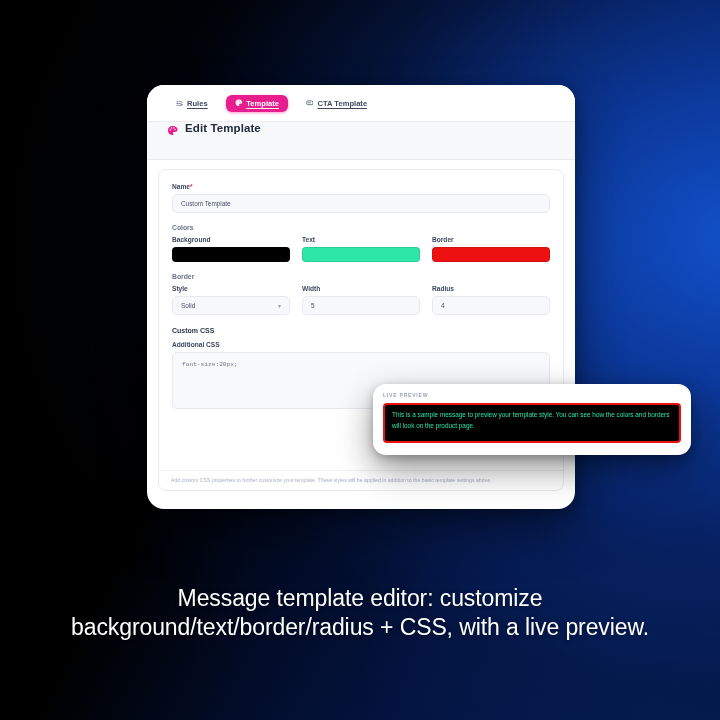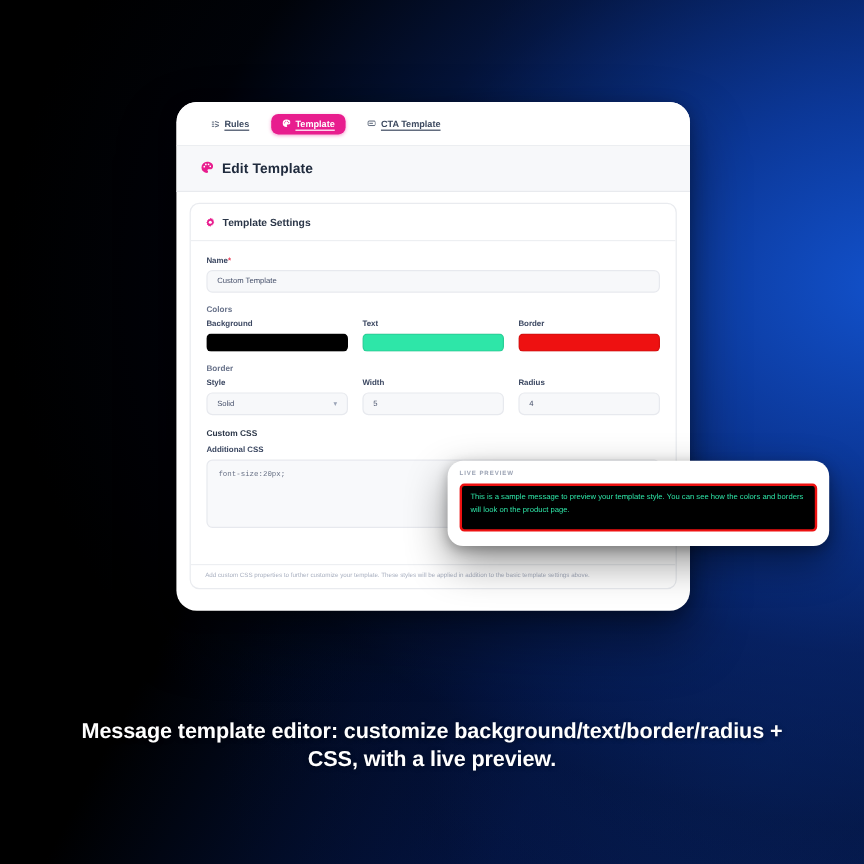--- a/index.html
+++ b/index.html
@@ -75,21 +75,20 @@
   }
   .tab-icon { display: flex; align-items: center; }
   .tab-icon svg { display: block; }
 
   
   #page-header {
     height: 38px;
     background: #f7f8fa;
     border-bottom: 1px solid #e8eaee;
     display: flex;
-    align-items: center;
     gap: 7px;
     padding-left: 20px;
   }
   #page-title {
     font-size: 11.5px;
     font-weight: 700;
     color: #202b3d;
     letter-spacing: 0.1px;
   }
 
@@ -236,27 +235,27 @@
     padding: 5px 7px;
     font-size: 6.4px;
     line-height: 1.65;
     color: #2ee6a8;
   }
 
   
   #caption {
     position: absolute;
     left: 60px;
-    top: 598px;
+    top: 584px;
     width: 600px;
     text-align: center;
     color: #ffffff;
-    font-size: 18px;
+    font-size: 23px;
     line-height: 1.27;
-    font-weight: 700;
+    font-weight: 400;
     letter-spacing: -0.1px;
     text-shadow: 0 1px 4px rgba(0,0,0,0.4);
   }
 </style>
 </head>
 <body>
 
 <div id="bg-base"></div>
 <div id="bg-glow"></div>
 
@@ -306,29 +305,20 @@
         <circle cx="6.6" cy="4.4" r="1.05" fill="#ffffff"></circle>
         <circle cx="9.9" cy="4.3" r="1.05" fill="#ffffff"></circle>
         <circle cx="11.9" cy="6.7" r="1.05" fill="#ffffff"></circle>
       </svg>
     </span>
     <span id="page-title">Edit Template</span>
   </div>
 
   <div id="settings-panel">
 
-    <div id="settings-header">
-      <span>
-        <svg width="8.5" height="8.5" viewBox="0 0 16 16" fill="#e81d8e">
-          <path d="M8 0.8l1.15 1.5 1.85-.5.45 1.85 1.85.5-.5 1.85L14.2 8l-1.4 1.0.5 1.85-1.85.5-.45 1.85-1.85-.5L8 15.2l-1.15-1.5-1.85.5-.45-1.85-1.85-.5.5-1.85L1.8 8l1.4-1.0-.5-1.85 1.85-.5.45-1.85 1.85.5z"></path>
-          <circle cx="8" cy="8" r="2.4" fill="#ffffff"></circle>
-        </svg>
-      </span>
-      <span id="settings-header-title">Template Settings</span>
-    </div>
 
     <div id="settings-body">
 
       <label class="field-label">
         <span>Name</span><span class="req-star">*</span>
       </label>
       <div class="text-input">
         <span>Custom Template</span>
       </div>
 

